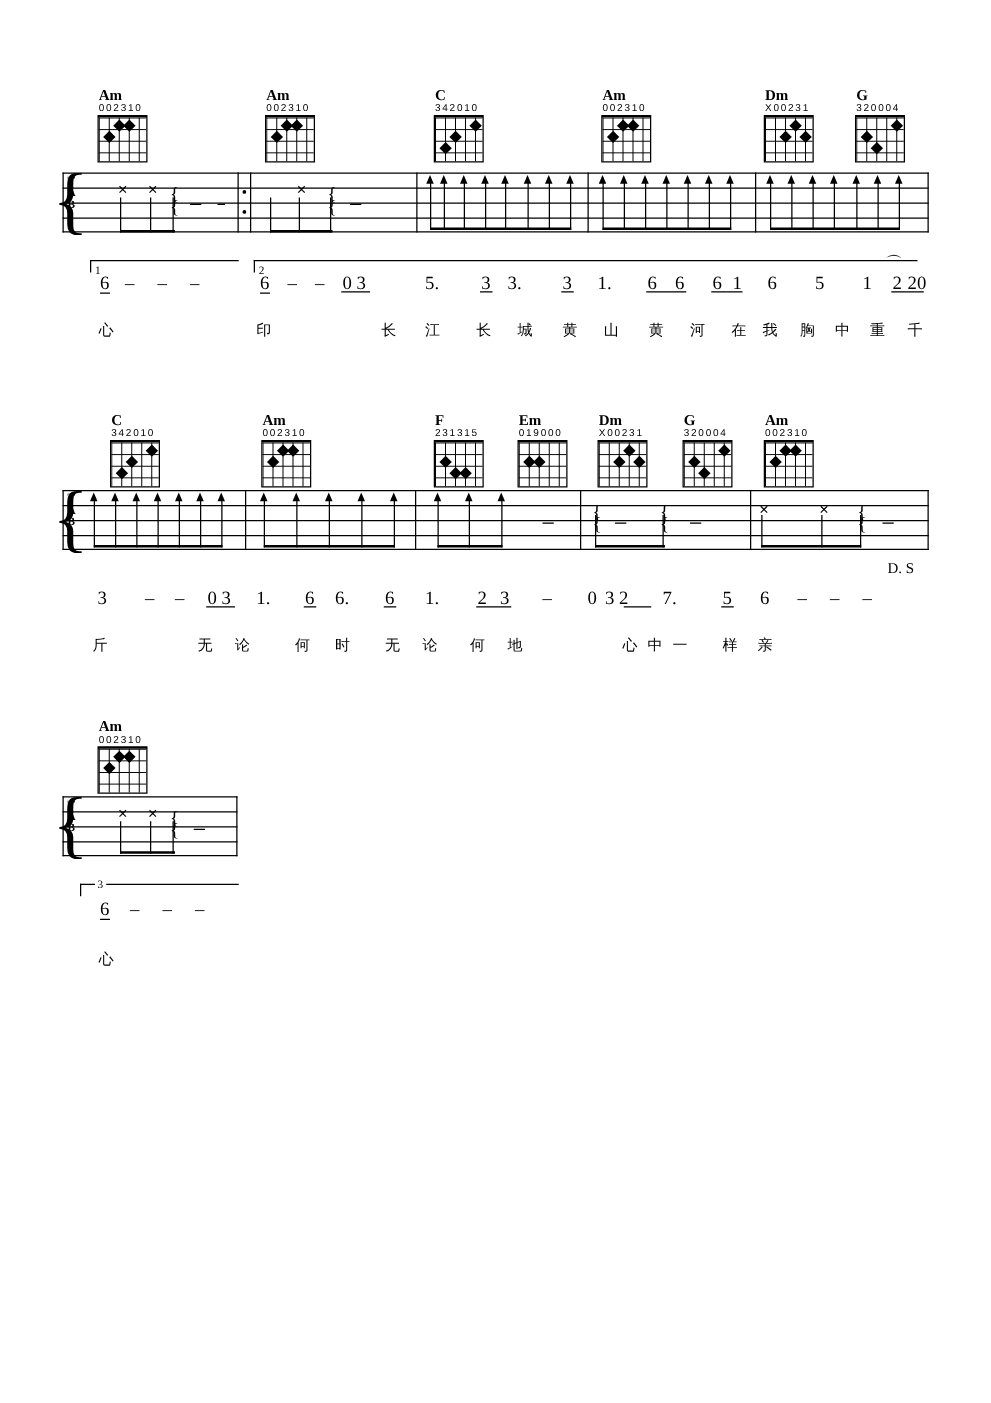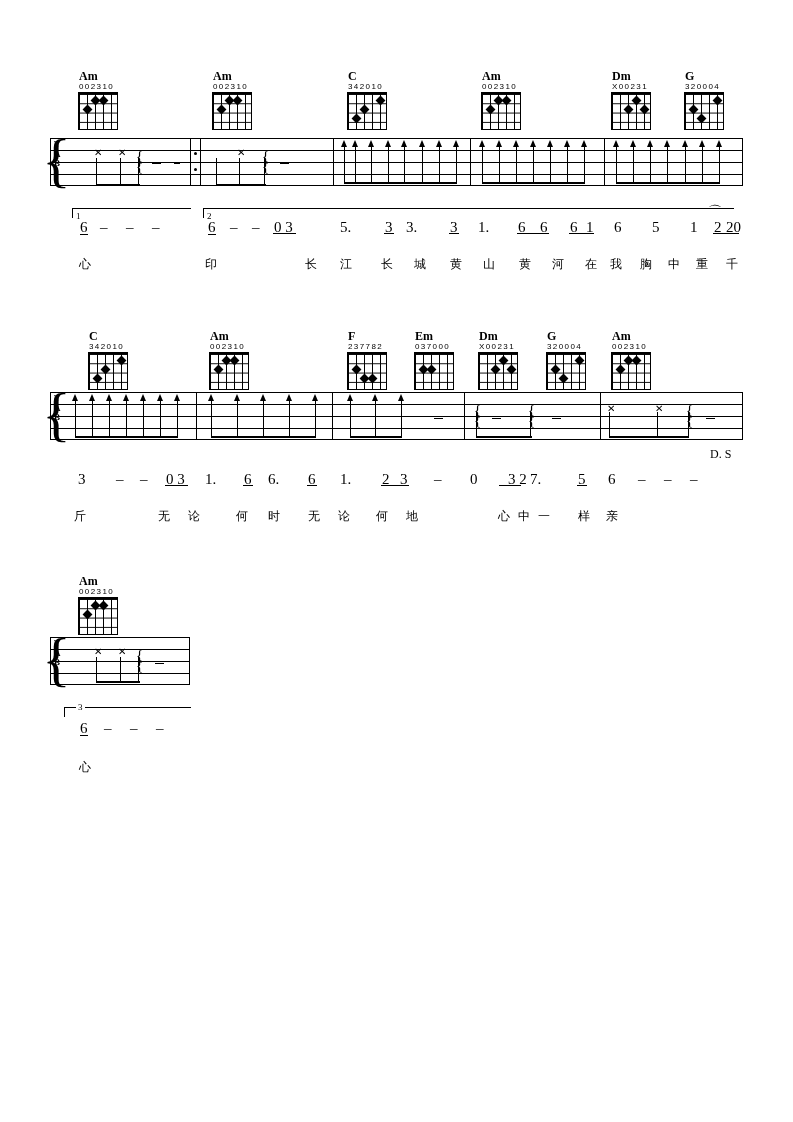--- a/index.html
+++ b/index.html
@@ -297,30 +297,30 @@
     <div class="cname">Am</div>
     <div class="cfing">002310</div>
     <div class="grid">
       <div class="dot" style="left:5px;top:12px;"></div>
       <div class="dot" style="left:13px;top:3px;"></div>
       <div class="dot" style="left:21px;top:3px;"></div>
     </div>
   </div>
   <div class="chord" style="left:347px;top:10px;">
     <div class="cname">F</div>
-    <div class="cfing">237782</div>
+    <div class="cfing">231315</div>
     <div class="grid">
       <div class="dot" style="left:5px;top:12px;"></div>
       <div class="dot" style="left:13px;top:21px;"></div>
       <div class="dot" style="left:21px;top:21px;"></div>
     </div>
   </div>
   <div class="chord" style="left:414px;top:10px;">
     <div class="cname">Em</div>
-    <div class="cfing">037000</div>
+    <div class="cfing">019000</div>
     <div class="grid">
       <div class="dot" style="left:5px;top:12px;"></div>
       <div class="dot" style="left:13px;top:12px;"></div>
     </div>
   </div>
   <div class="chord" style="left:478px;top:10px;">
     <div class="cname">Dm</div>
     <div class="cfing">X00231</div>
     <div class="grid">
       <div class="dot" style="left:21px;top:3px;"></div>
@@ -436,21 +436,21 @@
   <div class="num" style="left:308px;top:152px;">6</div>
   <div class="under" style="left:307px;top:165px;width:10px;"></div>
 
   <div class="num" style="left:340px;top:152px;">1.</div>
   <div class="num" style="left:382px;top:152px;">2</div>
   <div class="num" style="left:400px;top:152px;">3</div>
   <div class="under" style="left:381px;top:165px;width:28px;"></div>
   <div class="num" style="left:434px;top:152px;">–</div>
 
   <div class="num" style="left:470px;top:152px;">0</div>
-  <div class="num" style="left:508px;top:152px;">3 2</div>
+  <div class="num" style="left:484px;top:152px;">3 2</div>
   <div class="under" style="left:499px;top:165px;width:22px;"></div>
   <div class="num" style="left:530px;top:152px;">7.</div>
   <div class="num" style="left:578px;top:152px;">5</div>
   <div class="under" style="left:577px;top:165px;width:10px;"></div>
 
   <div class="num" style="left:608px;top:152px;">6</div>
   <div class="num" style="left:638px;top:152px;">–</div>
   <div class="num" style="left:664px;top:152px;">–</div>
   <div class="num" style="left:690px;top:152px;">–</div>
 

